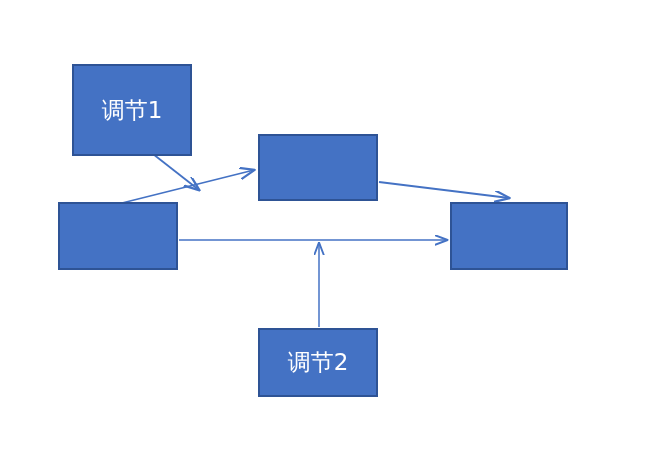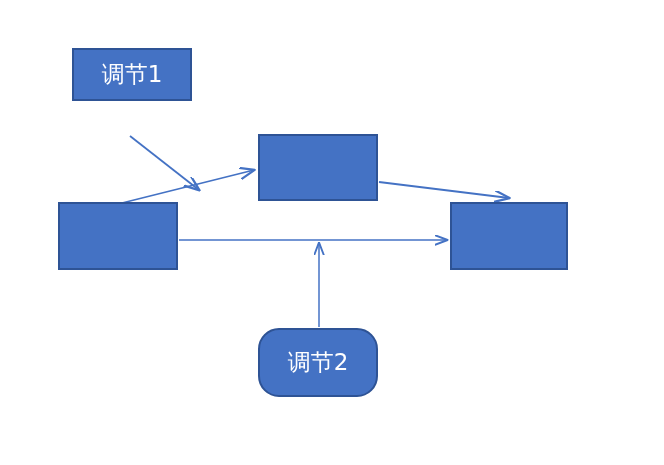--- a/index.html
+++ b/index.html
@@ -37,25 +37,25 @@
   }
   .node-label {
     color: #ffffff;
     font-size: 23px;
     line-height: 1;
     letter-spacing: 0px;
     white-space: nowrap;
     font-weight: 400;
   }
   
-  #node-regulator-1 { left: 72px;  top: 48px;  width: 120px; height: 53px; }
+  #node-regulator-1 { left: 72px;  top: 64px;  width: 120px; height: 92px; }
   #node-source      { left: 58px;  top: 202px; width: 120px; height: 68px; }
   #node-middle      { left: 258px; top: 134px; width: 120px; height: 67px; }
   #node-target      { left: 450px; top: 202px; width: 118px; height: 68px; }
-  #node-regulator-2 { left: 258px; top: 328px; width: 120px; height: 69px; border-radius: 21px; }
+  #node-regulator-2 { left: 258px; top: 328px; width: 120px; height: 69px; }
 </style>
 </head>
 <body>
 
 <div id="canvas">
 
   <svg id="edge-layer" viewBox="0 0 664 465" width="664" height="465" xmlns="http://www.w3.org/2000/svg">
     <defs>
       <marker id="arrowhead" markerWidth="9" markerHeight="9" refX="8" refY="3.2" orient="auto" markerUnits="strokeWidth">
         <path d="M0,0 L8.4,3.2 L0,6.4" fill="none" stroke="#4472C4" stroke-width="1.25" stroke-linecap="round" stroke-linejoin="round"></path>

